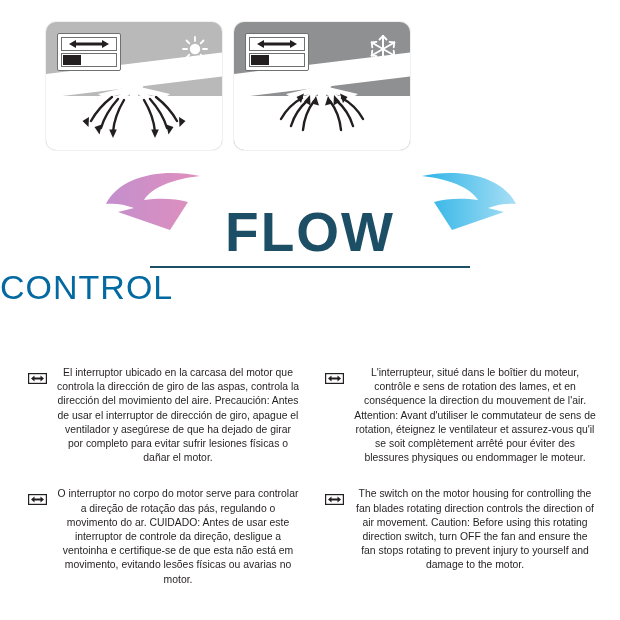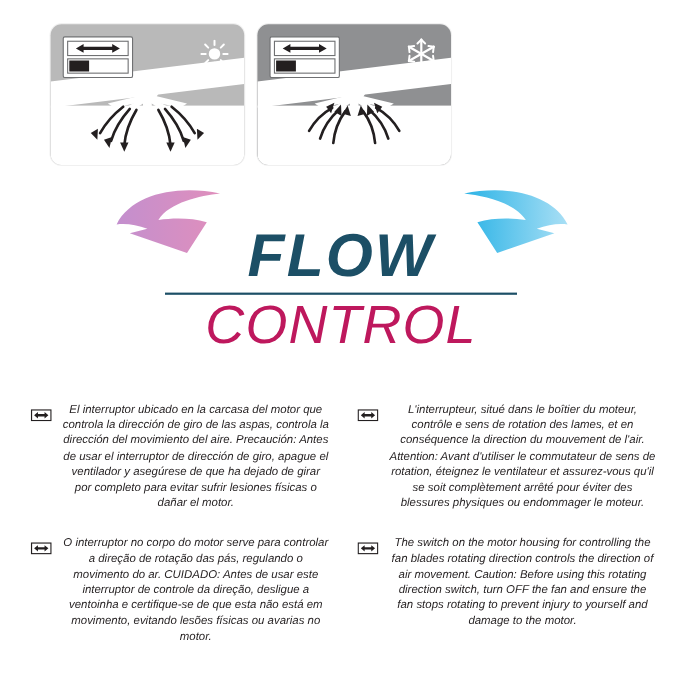--- a/index.html
+++ b/index.html
@@ -11,21 +11,20 @@
     height: 620px;
     background: #ffffff;
     font-family: "Liberation Sans", sans-serif;
     color: #231f20;
     overflow: hidden;
   }
   .page {
     position: relative;
     width: 620px;
     height: 589px;
-    font-style: italic;
   }
 
   
   .panels {
     position: absolute;
     left: 46px;
     top: 22px;
     width: 528px;
     height: 128px;
     display: flex;
@@ -161,26 +160,26 @@
     top: 98px;
     width: 320px;
     height: 2px;
     background: #1c4f66;
   }
   .logo-control {
     position: absolute;
     left: 0;
     top: 100px;
     width: 620px;
-    text-align: center;
+    text-align: left;
     font-family: "Liberation Sans", sans-serif;
     font-weight: normal;
-    font-size: 49px;
+    font-size: 34px;
     letter-spacing: 1px;
-    color: #be185d;
+    color: #0369a1;
   }
 
   
   .columns {
     position: absolute;
     left: 28px;
     top: 366px;
     width: 568px;
     display: flex;
     gap: 26px;

